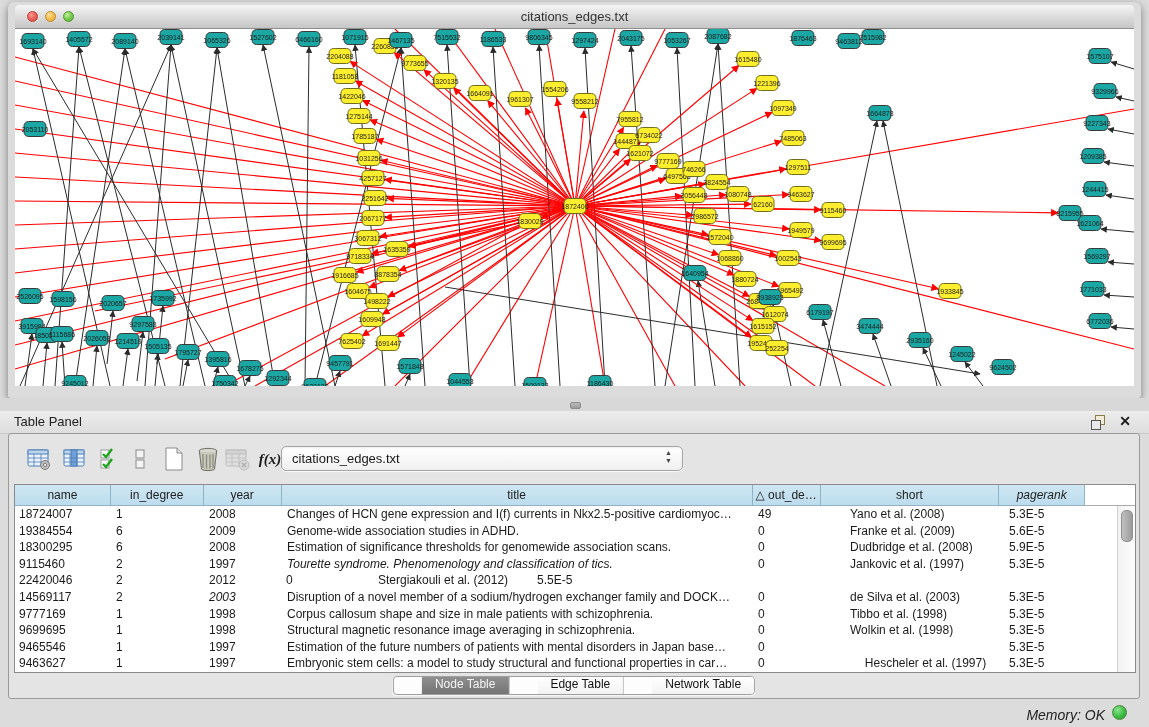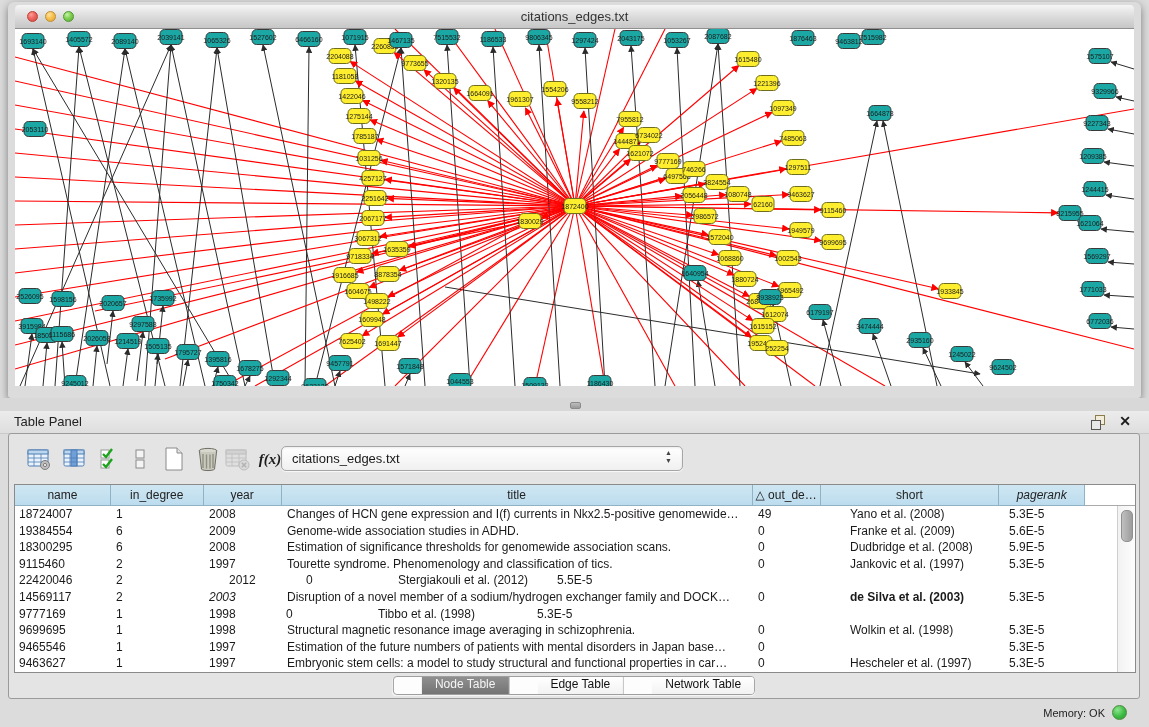--- a/index.html
+++ b/index.html
@@ -52,21 +52,21 @@
   .vthumb{position:absolute;left:3px;top:4px;width:10px;height:30px;border-radius:5px;background:linear-gradient(90deg,#c0c0c0,#9c9c9c);border:1px solid #909090;}
 
   .tabsrow{position:absolute;left:0;top:239px;width:100%;height:26px;}
   .seg{position:absolute;left:50%;transform:translateX(-50%);top:3px;display:flex;border:1px solid #9f9f9f;border-radius:4px;overflow:hidden;background:#fdfdfd;box-shadow:0 1px 1px rgba(255,255,255,.7);}
   .seg .tab{font-size:12px;padding:0 13px 3px;color:#111;background:linear-gradient(180deg,#ffffff,#f2f2f2);border-right:1px solid #c4c4c4;cursor:default;margin-left:28px;}
   .seg .tab:last-child{border-right:none;}
   .seg .tab.active{background:linear-gradient(180deg,#8f8f8f,#747474);color:#f5f5f5;}
 
   
   .statusbar{left:0;top:699px;width:1149px;height:28px;background:#dcdcdc;}
-  .memory-label{position:absolute;right:44px;top:8px;font-size:11px;color:#222;}
+  .memory-label{position:absolute;right:44px;top:8px;font-size:14px;color:#222;font-style:italic;}
   .memory-dot{position:absolute;right:22px;top:6px;width:13px;height:13px;border-radius:50%;background:radial-gradient(circle at 35% 30%,#8fe68f,#3cbb44 55%,#2b9a33);border:1px solid #4a8a3a;}
 </style>
 </head>
 <body>
 
 <div class="abs graph-window">
   <div class="titlebar">
     <span class="tl tl-close"></span>
     <span class="tl tl-min"></span>
     <span class="tl tl-zoom"></span>
@@ -804,21 +804,21 @@
         <div class="th" style="width: 68px;">△ out_de…</div>
         <div class="th" style="width: 179px;">short</div>
         <div class="th" style="width: 86px; font-style: italic;">pagerank</div>
         <div class="th filler" style="width: 50px;"></div>
       </div>
     <div class="tbody" id="tbody">
         <div class="trow">
           <div class="td" style="width: 96px; padding-left: 4px;">18724007</div>
           <div class="td" style="width: 93px; padding-left: 5px;">1</div>
           <div class="td" style="width: 78px; padding-left: 5px;">2008</div>
-          <div class="td" style="width: 472px; padding-left: 5px;">Changes of HCN gene expression and I(f) currents in Nkx2.5-positive genomewide…</div>
+          <div class="td" style="width: 472px; padding-left: 5px;">Changes of HCN gene expression and I(f) currents in Nkx2.5-positive cardiomyoc…</div>
           <div class="td" style="width: 68px; padding-left: 4px;">49</div>
           <div class="td" style="width: 179px; padding-left: 28px;">Yano et al. (2008)</div>
           <div class="td" style="width: 86px; padding-left: 8px;">5.3E-5</div>
         </div>
         <div class="trow">
           <div class="td" style="width: 96px; padding-left: 4px;">19384554</div>
           <div class="td" style="width: 93px; padding-left: 5px;">6</div>
           <div class="td" style="width: 78px; padding-left: 5px;">2009</div>
           <div class="td" style="width: 472px; padding-left: 5px;">Genome-wide association studies in ADHD.</div>
           <div class="td" style="width: 68px; padding-left: 4px;">0</div>
@@ -831,46 +831,47 @@
           <div class="td" style="width: 78px; padding-left: 5px;">2008</div>
           <div class="td" style="width: 472px; padding-left: 5px;">Estimation of significance thresholds for genomewide association scans.</div>
           <div class="td" style="width: 68px; padding-left: 4px;">0</div>
           <div class="td" style="width: 179px; padding-left: 28px;">Dudbridge et al. (2008)</div>
           <div class="td" style="width: 86px; padding-left: 8px;">5.9E-5</div>
         </div>
         <div class="trow">
           <div class="td" style="width: 96px; padding-left: 4px;">9115460</div>
           <div class="td" style="width: 93px; padding-left: 5px;">2</div>
           <div class="td" style="width: 78px; padding-left: 5px;">1997</div>
-          <div class="td" style="width: 472px; padding-left: 5px;">Tourette syndrome. Phenomenology and classification of tics.</div>
+          <div class="td" style="width: 472px; padding-left: 5px; font-style: italic;">Tourette syndrome. Phenomenology and classification of tics.</div>
           <div class="td" style="width: 68px; padding-left: 4px;">0</div>
           <div class="td" style="width: 179px; padding-left: 28px;">Jankovic et al. (1997)</div>
           <div class="td" style="width: 86px; padding-left: 8px;">5.3E-5</div>
         </div>
         <div class="trow">
           <div class="td" style="width: 96px; padding-left: 4px;">22420046</div>
           <div class="td" style="width: 93px; padding-left: 5px;">2</div>
-          <div class="td" style="width: 78px; padding-left: 5px; margin-left: 20px;">2012</div>
+          <div class="td" style="width: 78px; padding-left: 5px;">2012</div>
           <div class="td" style="width: 68px; padding-left: 4px;">0</div>
           <div class="td" style="width: 179px; padding-left: 28px;">Stergiakouli et al. (2012)</div>
           <div class="td" style="width: 86px; padding-left: 8px;">5.5E-5</div>
         </div>
         <div class="trow">
           <div class="td" style="width: 96px; padding-left: 4px;">14569117</div>
           <div class="td" style="width: 93px; padding-left: 5px;">2</div>
           <div class="td" style="width: 78px; padding-left: 5px; font-style: italic;">2003</div>
           <div class="td" style="width: 472px; padding-left: 5px;">Disruption of a novel member of a sodium/hydrogen exchanger family and DOCK…</div>
           <div class="td" style="width: 68px; padding-left: 4px;">0</div>
-          <div class="td" style="width: 179px; padding-left: 28px; font-weight: bold;">de Silva et al. (2003)</div>
+          <div class="td" style="width: 179px; padding-left: 28px;">de Silva et al. (2003)</div>
           <div class="td" style="width: 86px; padding-left: 8px;">5.3E-5</div>
         </div>
         <div class="trow">
           <div class="td" style="width: 96px; padding-left: 4px;">9777169</div>
           <div class="td" style="width: 93px; padding-left: 5px;">1</div>
           <div class="td" style="width: 78px; padding-left: 5px;">1998</div>
+          <div class="td" style="width: 472px; padding-left: 5px;">Corpus callosum shape and size in male patients with schizophrenia.</div>
           <div class="td" style="width: 68px; padding-left: 4px;">0</div>
           <div class="td" style="width: 179px; padding-left: 28px;">Tibbo et al. (1998)</div>
           <div class="td" style="width: 86px; padding-left: 8px;">5.3E-5</div>
         </div>
         <div class="trow">
           <div class="td" style="width: 96px; padding-left: 4px;">9699695</div>
           <div class="td" style="width: 93px; padding-left: 5px;">1</div>
           <div class="td" style="width: 78px; padding-left: 5px;">1998</div>
           <div class="td" style="width: 472px; padding-left: 5px;">Structural magnetic resonance image averaging in schizophrenia.</div>
           <div class="td" style="width: 68px; padding-left: 4px;">0</div>
@@ -885,21 +886,21 @@
           <div class="td" style="width: 68px; padding-left: 4px;">0</div>
           <div class="td" style="width: 179px; padding-left: 28px; margin-top: 24px;">Nakamura et al. (1997)</div>
           <div class="td" style="width: 86px; padding-left: 8px;">5.3E-5</div>
         </div>
         <div class="trow">
           <div class="td" style="width: 96px; padding-left: 4px;">9463627</div>
           <div class="td" style="width: 93px; padding-left: 5px;">1</div>
           <div class="td" style="width: 78px; padding-left: 5px;">1997</div>
           <div class="td" style="width: 472px; padding-left: 5px;">Embryonic stem cells: a model to study structural and functional properties in car…</div>
           <div class="td" style="width: 68px; padding-left: 4px;">0</div>
-          <div class="td" style="width: 179px; padding-left: 28px;">Hescheler et al. (1997)</div>
+          <div class="td" style="width: 179px; padding-left: 28px; text-align: center;">Hescheler et al. (1997)</div>
           <div class="td" style="width: 86px; padding-left: 8px;">5.3E-5</div>
         </div>
       </div>
     <div class="vscroll">
         <div class="vthumb"></div>
       </div>
   </div>
   <div class="tabsrow">
     <div class="seg" id="segtabs">
         <div class="tab active">Node Table</div>

